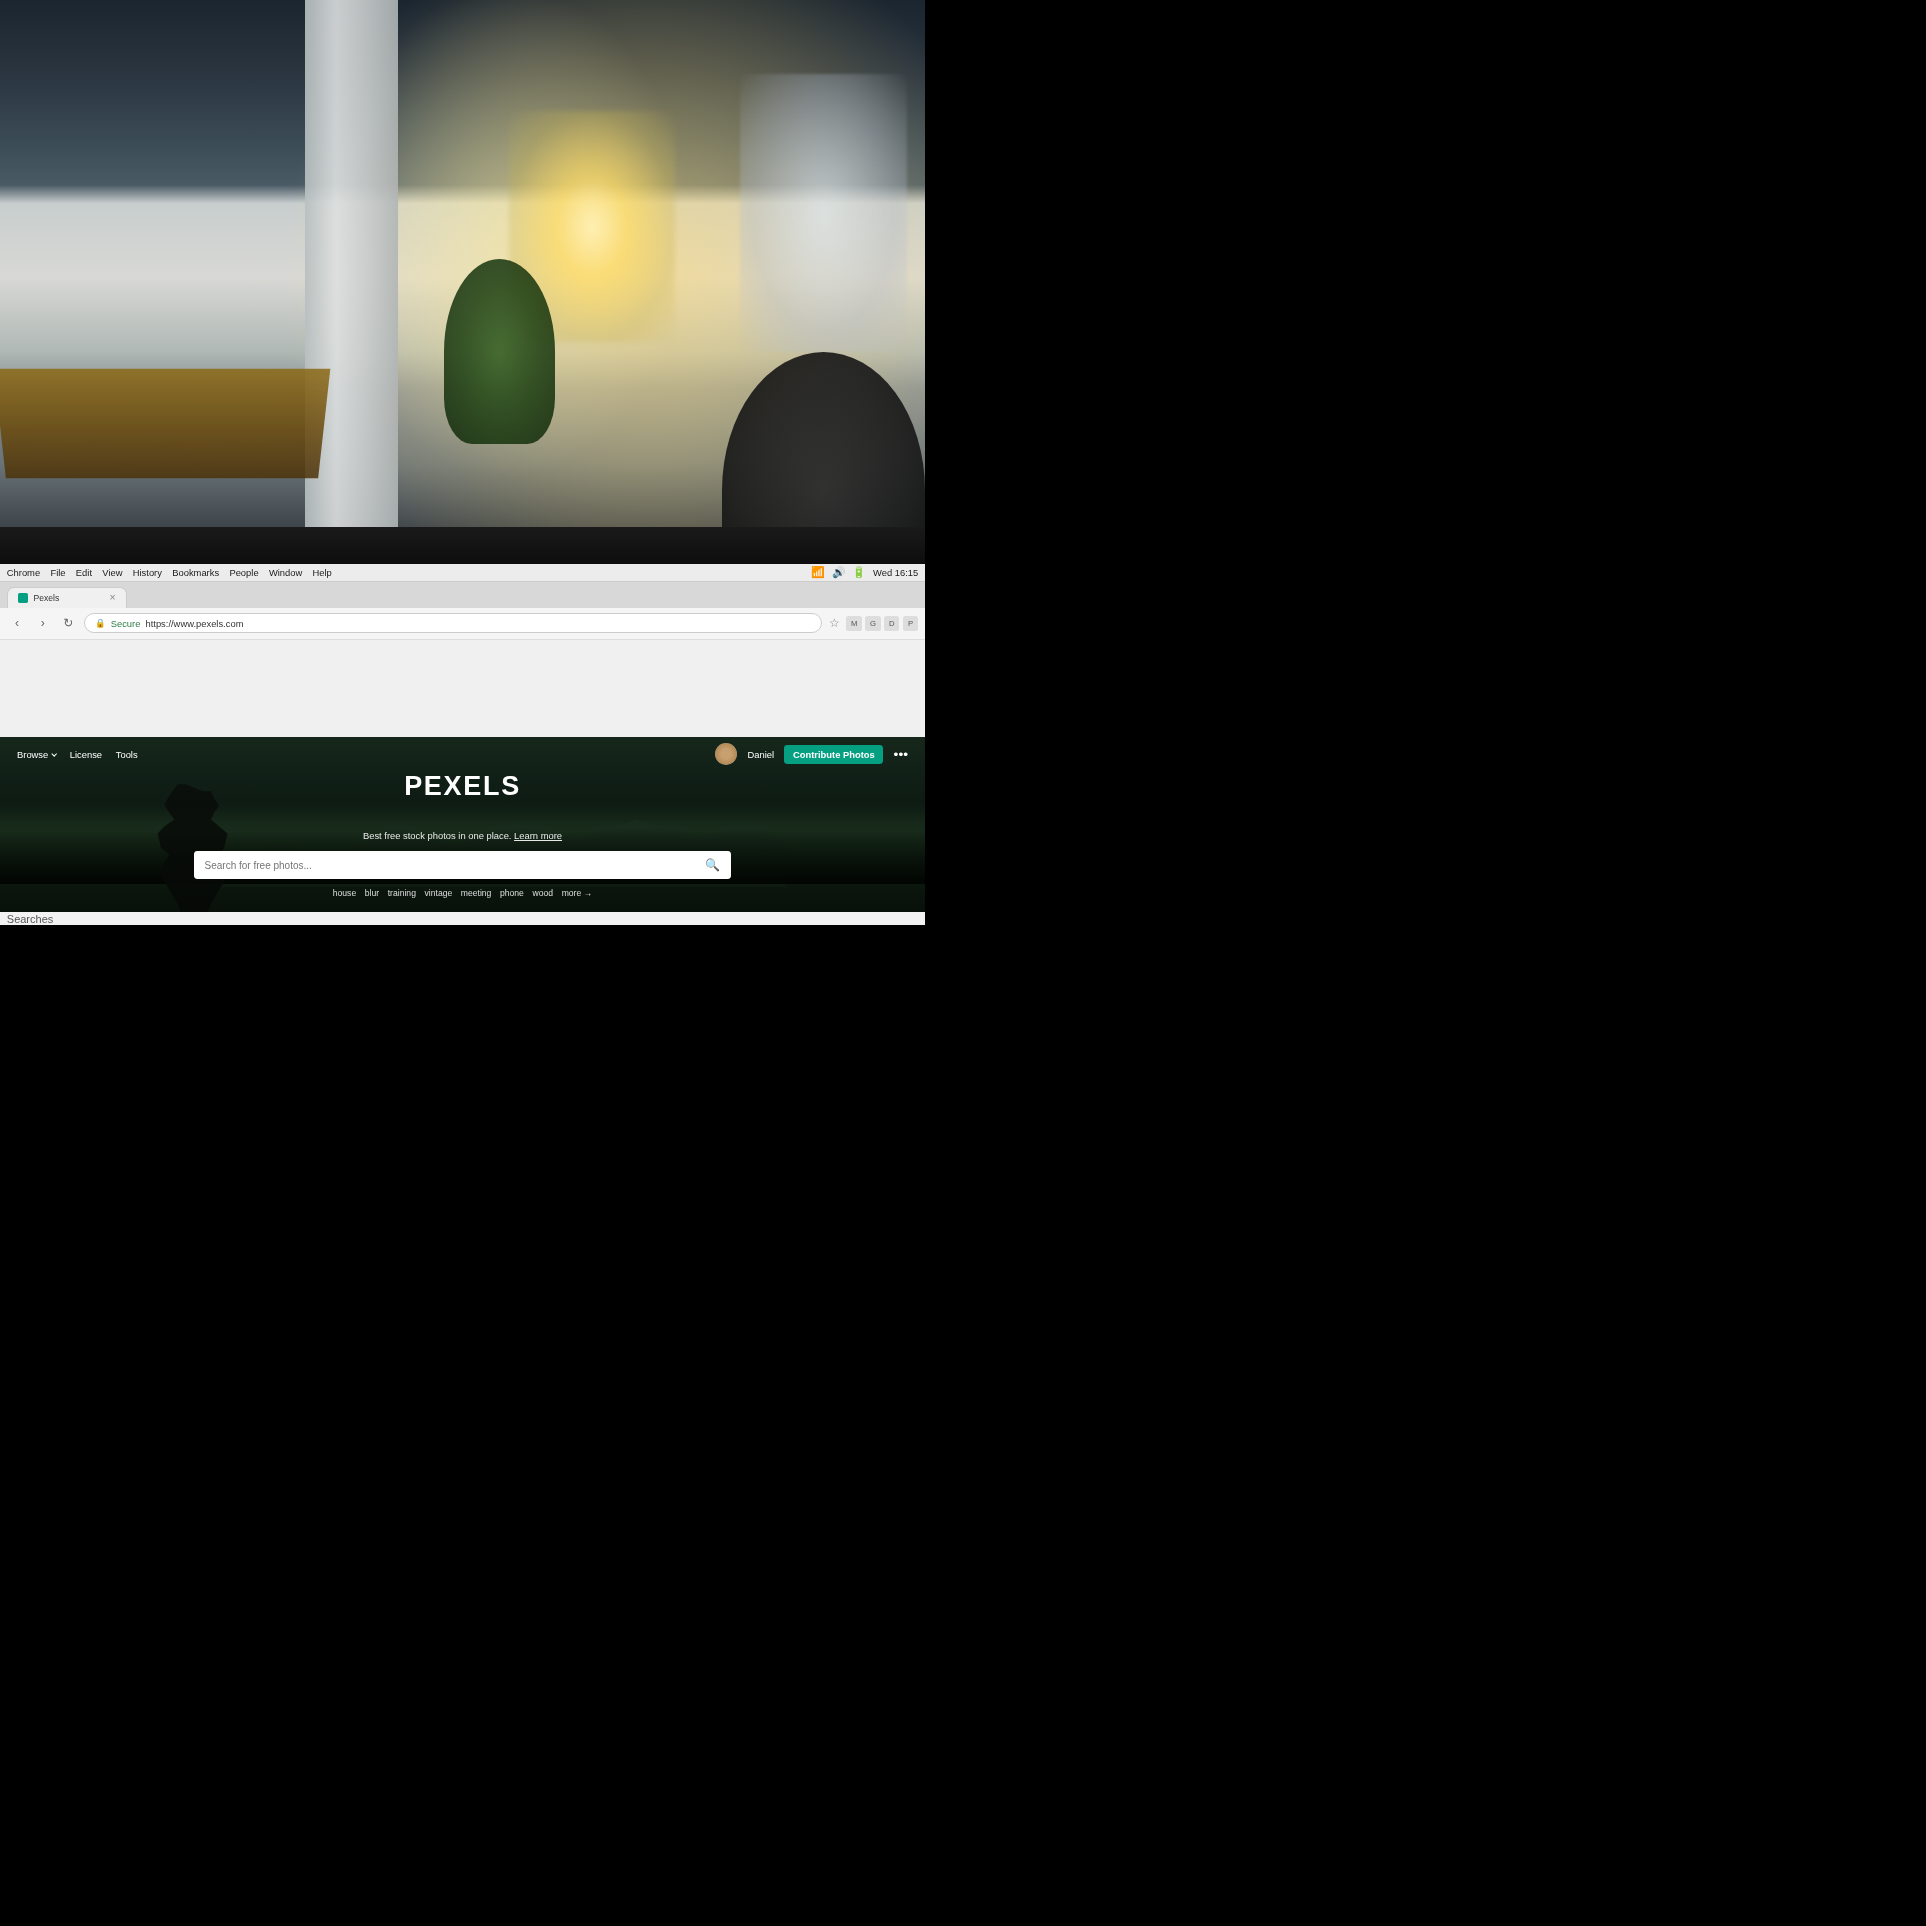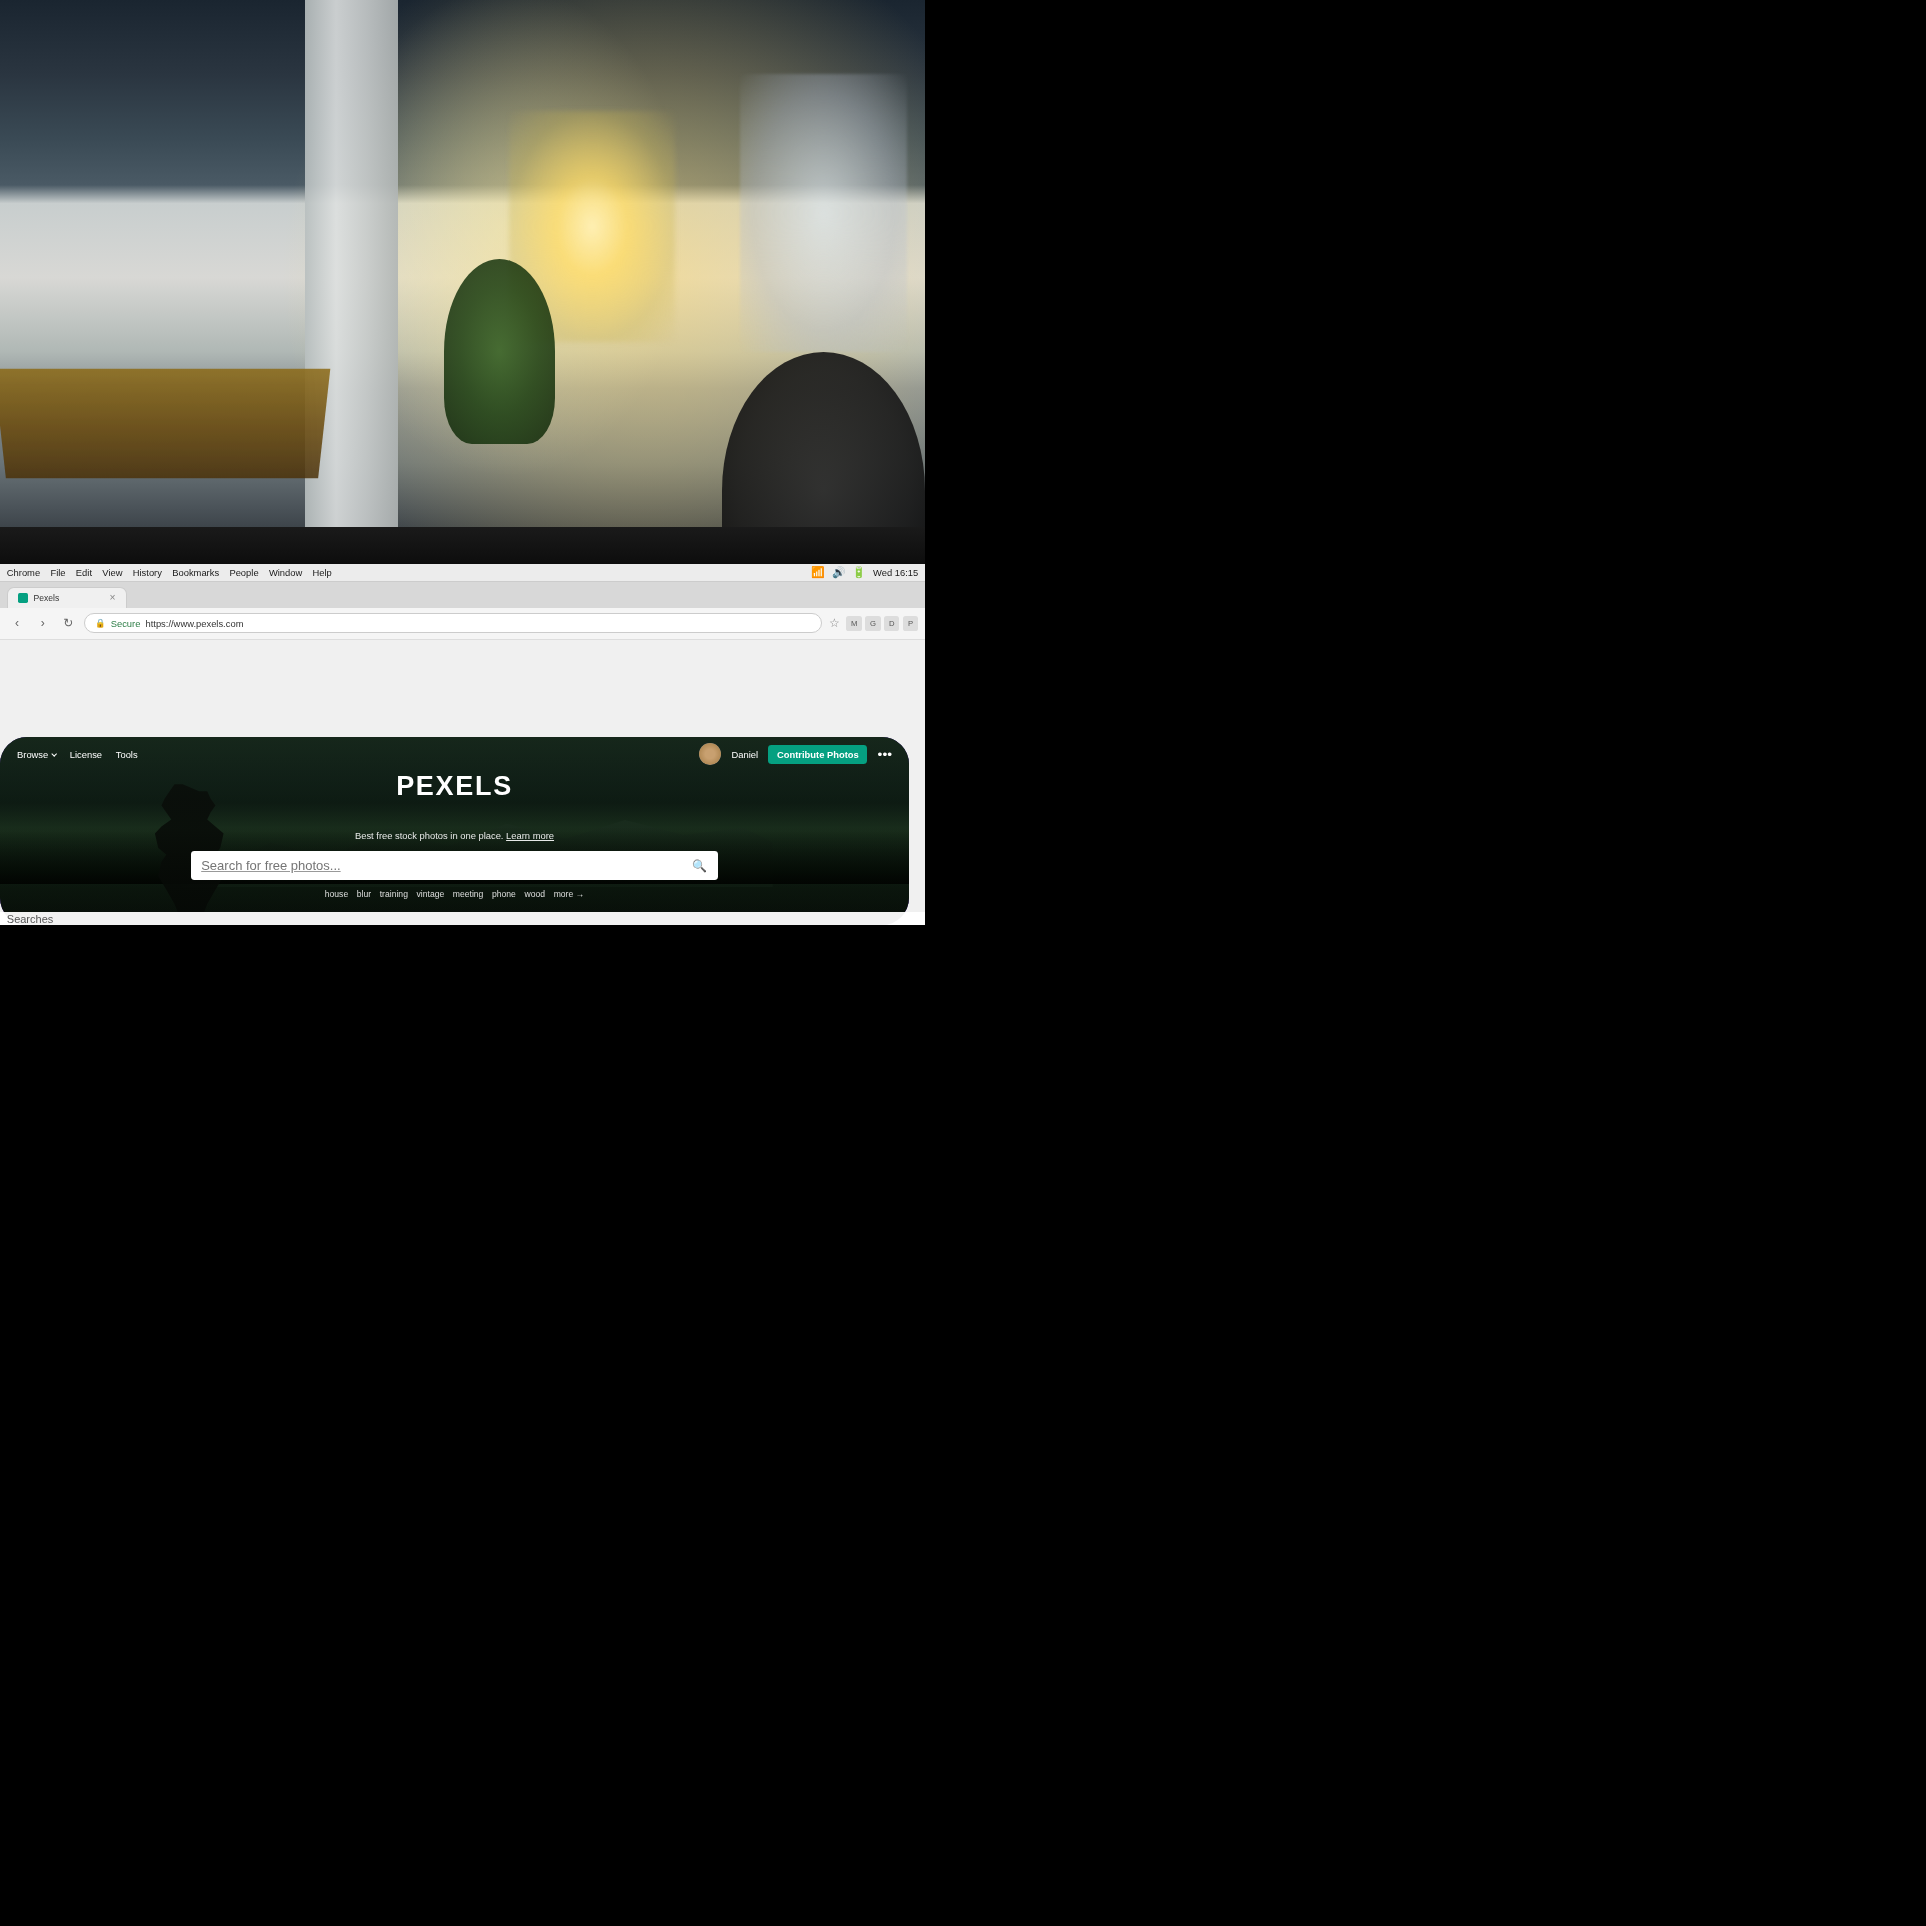--- a/index.html
+++ b/index.html
@@ -282,25 +282,24 @@
       justify-content: center;
       font-size: 7.7px;
       color: #555;
       cursor: pointer;
     }
 
     
     .website-content {
       position: absolute;
       bottom: 0;
-      left: 0; right: 16px;
+      left: 0; right: 0;
       height: 52%;
       overflow: hidden;
       background: #6d28d9;
-      border-radius: 27px;
     }
 
     
     .pexels-hero {
       position: absolute;
       top: 0; left: 0; right: 0; bottom: 0;
       background: linear-gradient(180deg,
         rgba(20,35,25,0.7) 0%,
         rgba(15,28,20,0.6) 40%,
         rgba(10,20,14,0.5) 70%,
@@ -463,26 +462,25 @@
       align-items: center;
       background: white;
       border-radius: 3.4px;
       padding: 6.8px 10.3px;
       gap: 6.8px;
       margin-top: 5.1px;
     }
 
     .search-input-text {
       flex: 1;
-      font-size: 13px;
+      font-size: 10px;
       color: #999;
       background: transparent;
       border: none;
       outline: none;
-      text-decoration: underline;
     }
 
     .search-icon-btn {
       color: #666;
       font-size: 12px;
       cursor: pointer;
     }
 
     
     .quick-tags {

